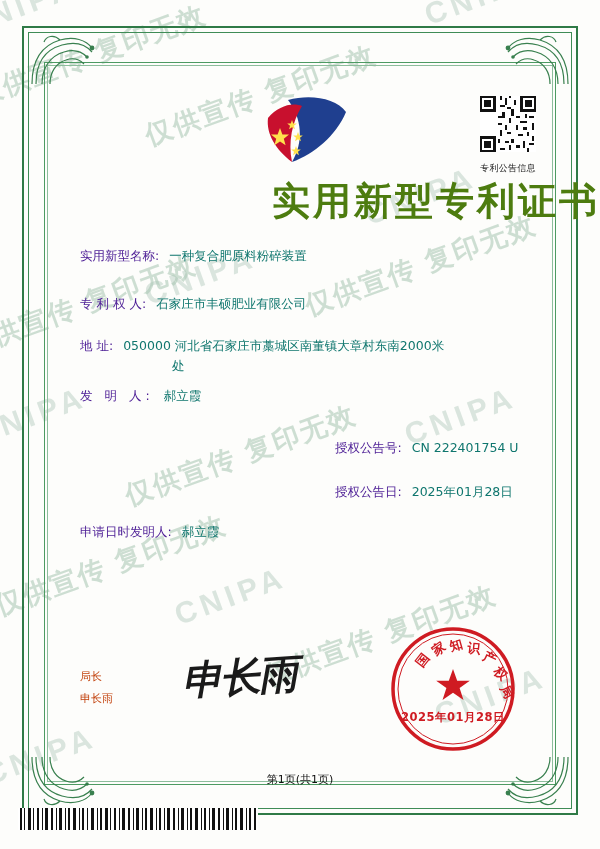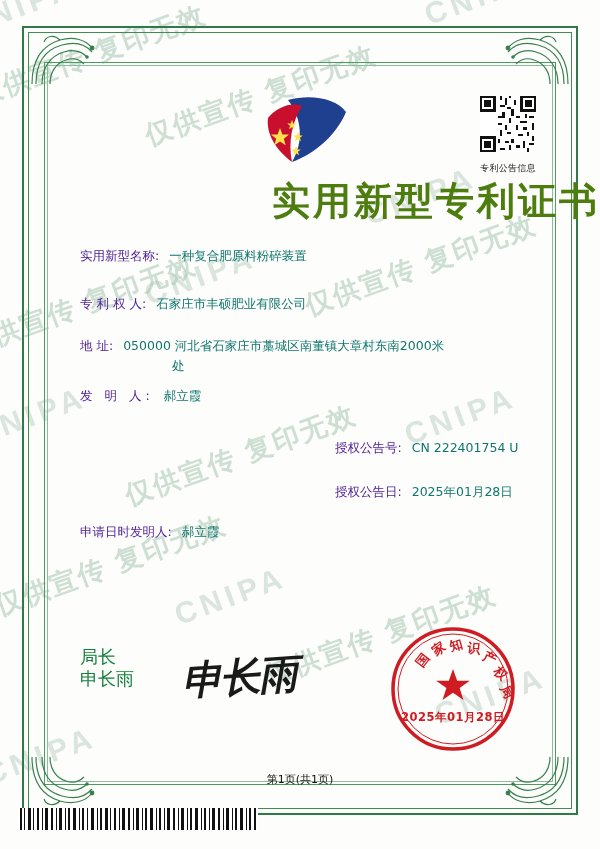--- a/index.html
+++ b/index.html
@@ -203,24 +203,24 @@
     line-height: 21px;
     text-align: justify;
     color: #111;
     text-indent: 24px;
   }
 
   
   .sig-label {
     position: absolute;
     left: 80px;
-    top: 646px;
-    font-size: 18px;
+    top: 666px;
+    font-size: 11px;
     line-height: 22px;
-    color: #15803d;
+    color: #c2410c;
   }
   .sig-script {
     position: absolute;
     left: 182px;
     top: 650px;
     font-size: 40px;
     font-family: "DejaVu Serif", "Liberation Serif", serif;
     font-weight: 700;
     font-style: italic;
     color: #1a1a1a;

